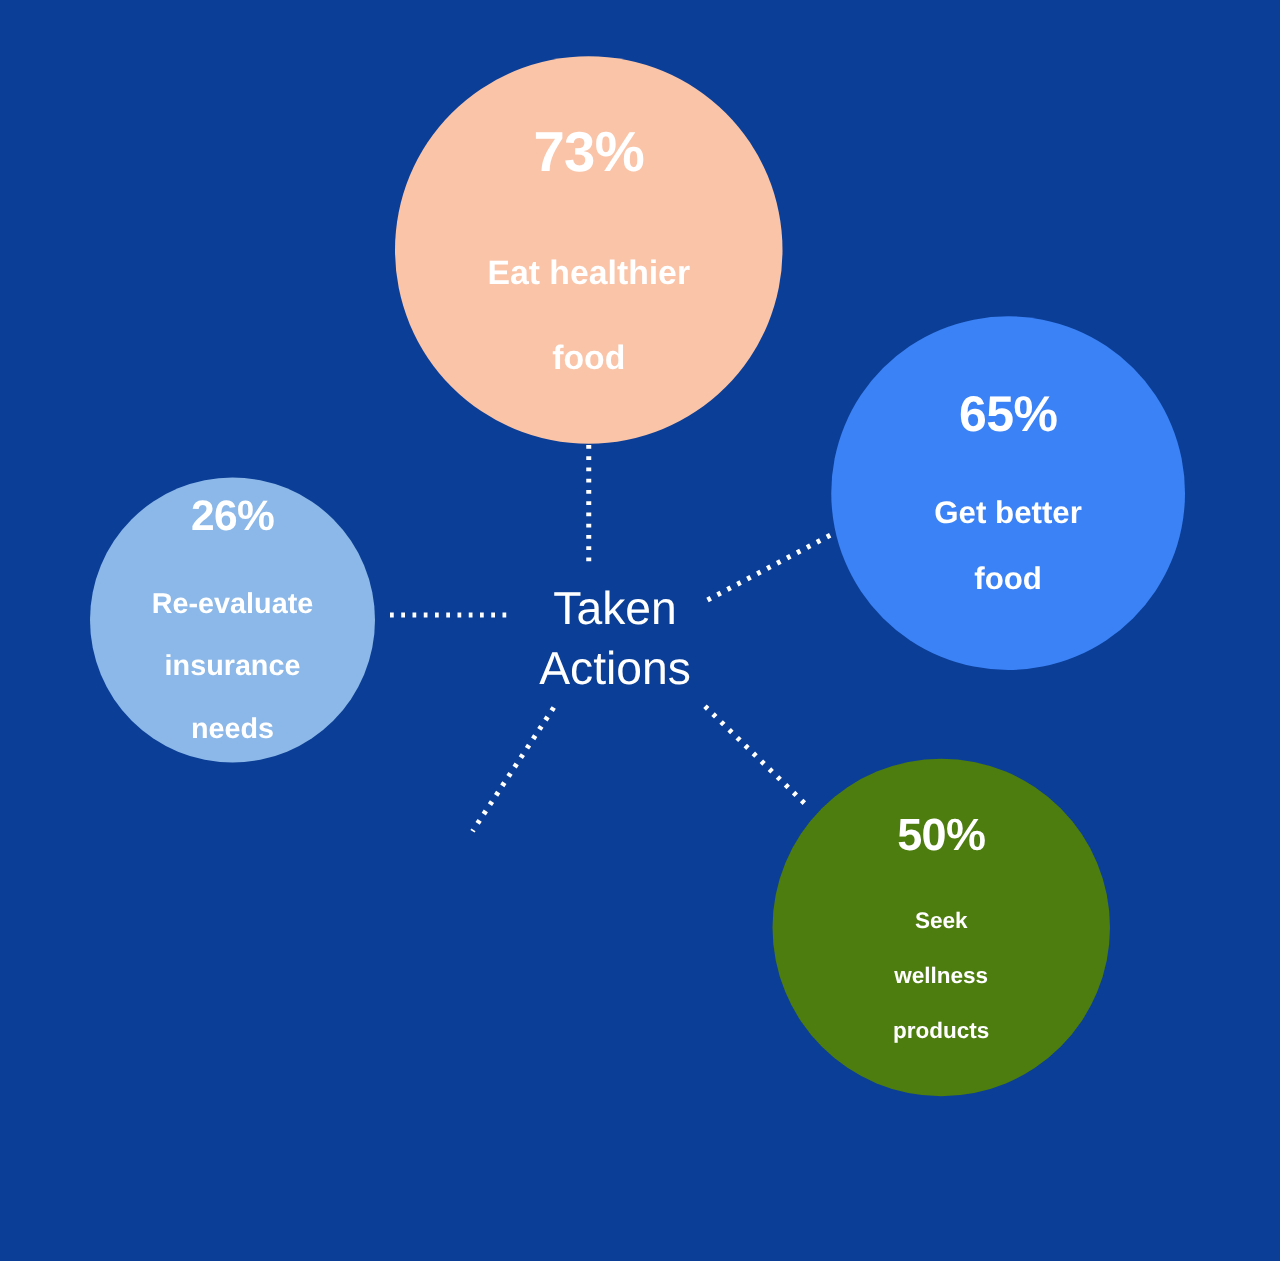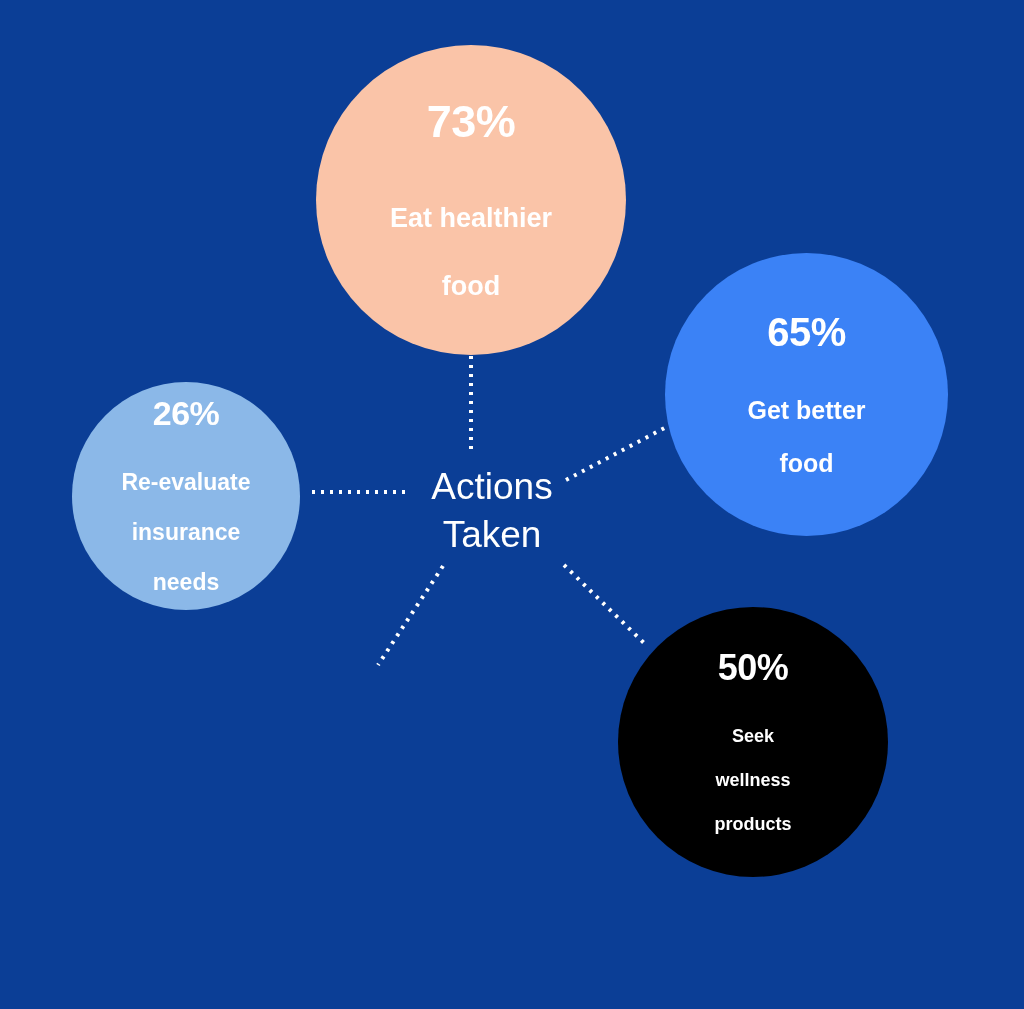--- a/index.html
+++ b/index.html
@@ -141,25 +141,25 @@
   </div>
 
   <div class="node" id="node-re-evaluate-insurance-needs" style="background:#8BB8E8">
     <div class="pct">26%</div>
     <div class="lbl">Re-evaluate</div>
     <div class="lbl">insurance</div>
     <div class="lbl">needs</div>
   </div>
 
 
-  <div class="node" id="node-seek-wellness-products" style="background:#000000">
+  <div class="node" id="node-seek-wellness-products" style="background:#4d7c0f">
     <div class="pct">50%</div>
     <div class="lbl">Seek</div>
     <div class="lbl">wellness</div>
     <div class="lbl">products</div>
   </div>
 
   <div id="center-label">
+    <div>Taken</div>
     <div>Actions</div>
-    <div>Taken</div>
   </div>
 
 </div>
 
 </body></html>

